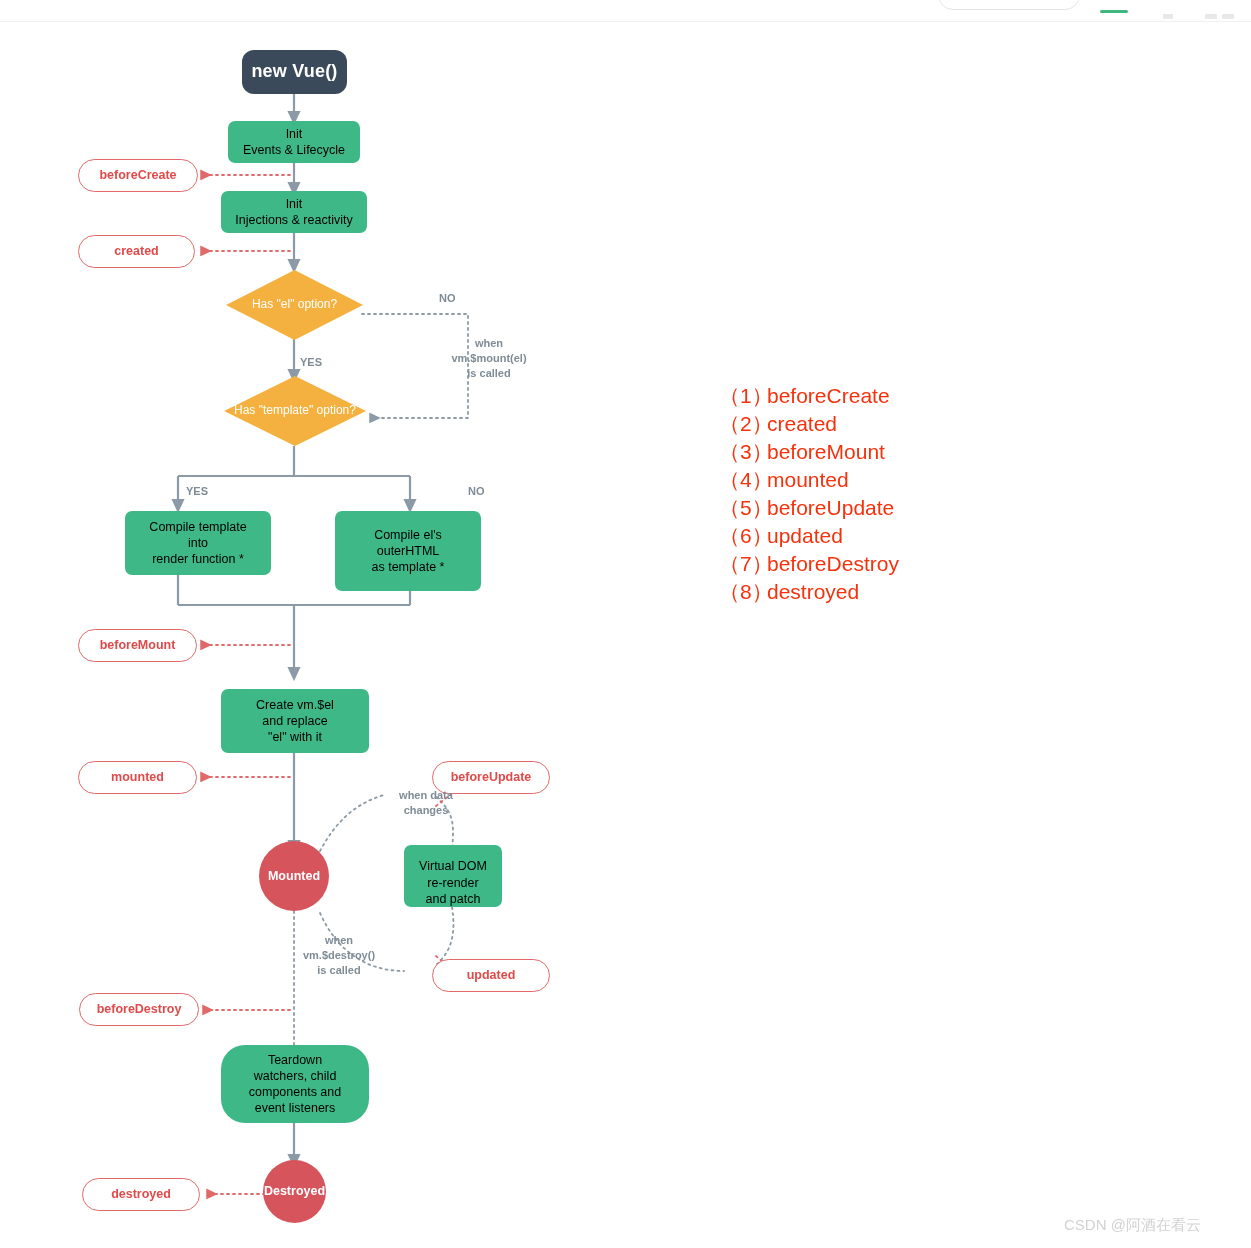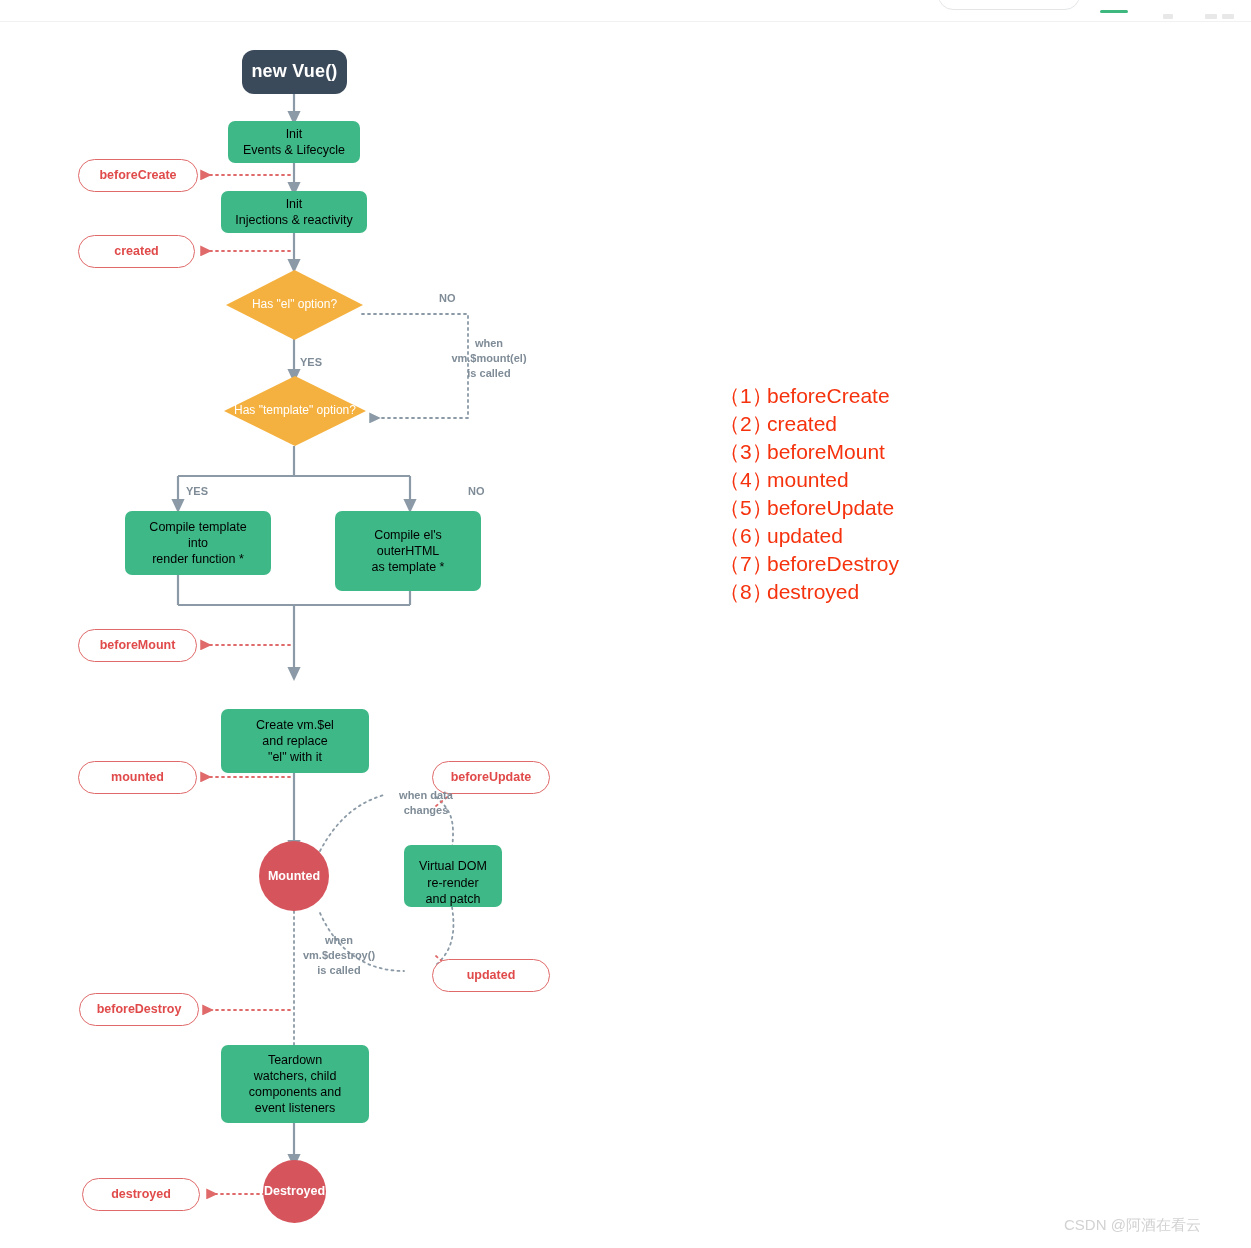--- a/index.html
+++ b/index.html
@@ -284,37 +284,37 @@
 into
 render function *</span>
   </div>
 
   <div class="node node-green" style="left:335px; top:490px; width:146px; height:80px;">
     <span style="white-space:pre-line;">Compile el's
 outerHTML
 as template *</span>
   </div>
 
-  <div class="node node-green" style="left:221px; top:688px; width:148px; height:64px;">
+  <div class="node node-green" style="left:221px; top:668px; width:148px; height:64px;">
     <span style="white-space:pre-line;">Create vm.$el
 and replace
 "el" with it</span>
   </div>
 
   <div class="node node-circle" style="left:259px; top:820px; width:70px; height:70px;">
     <span>Mounted</span>
   </div>
 
   <div class="node node-green" style="left:404px; top:824px; width:98px; height:62px;align-items:flex-end;">
     <span style="white-space:pre-line;">Virtual DOM
 re-render
 and patch</span>
   </div>
 
-  <div class="node node-green" style="left:221px; top:1024px; width:148px; height:78px;">
+  <div class="node node-green" style="left:221px; top:1024px; width:148px; height:78px;border-radius:24px;">
     <span style="white-space:pre-line;">Teardown
 watchers, child
 components and
 event listeners</span>
   </div>
 
   <div class="node node-circle" style="left:263px; top:1139px; width:63px; height:63px;">
     <span>Destroyed</span>
   </div>
 

